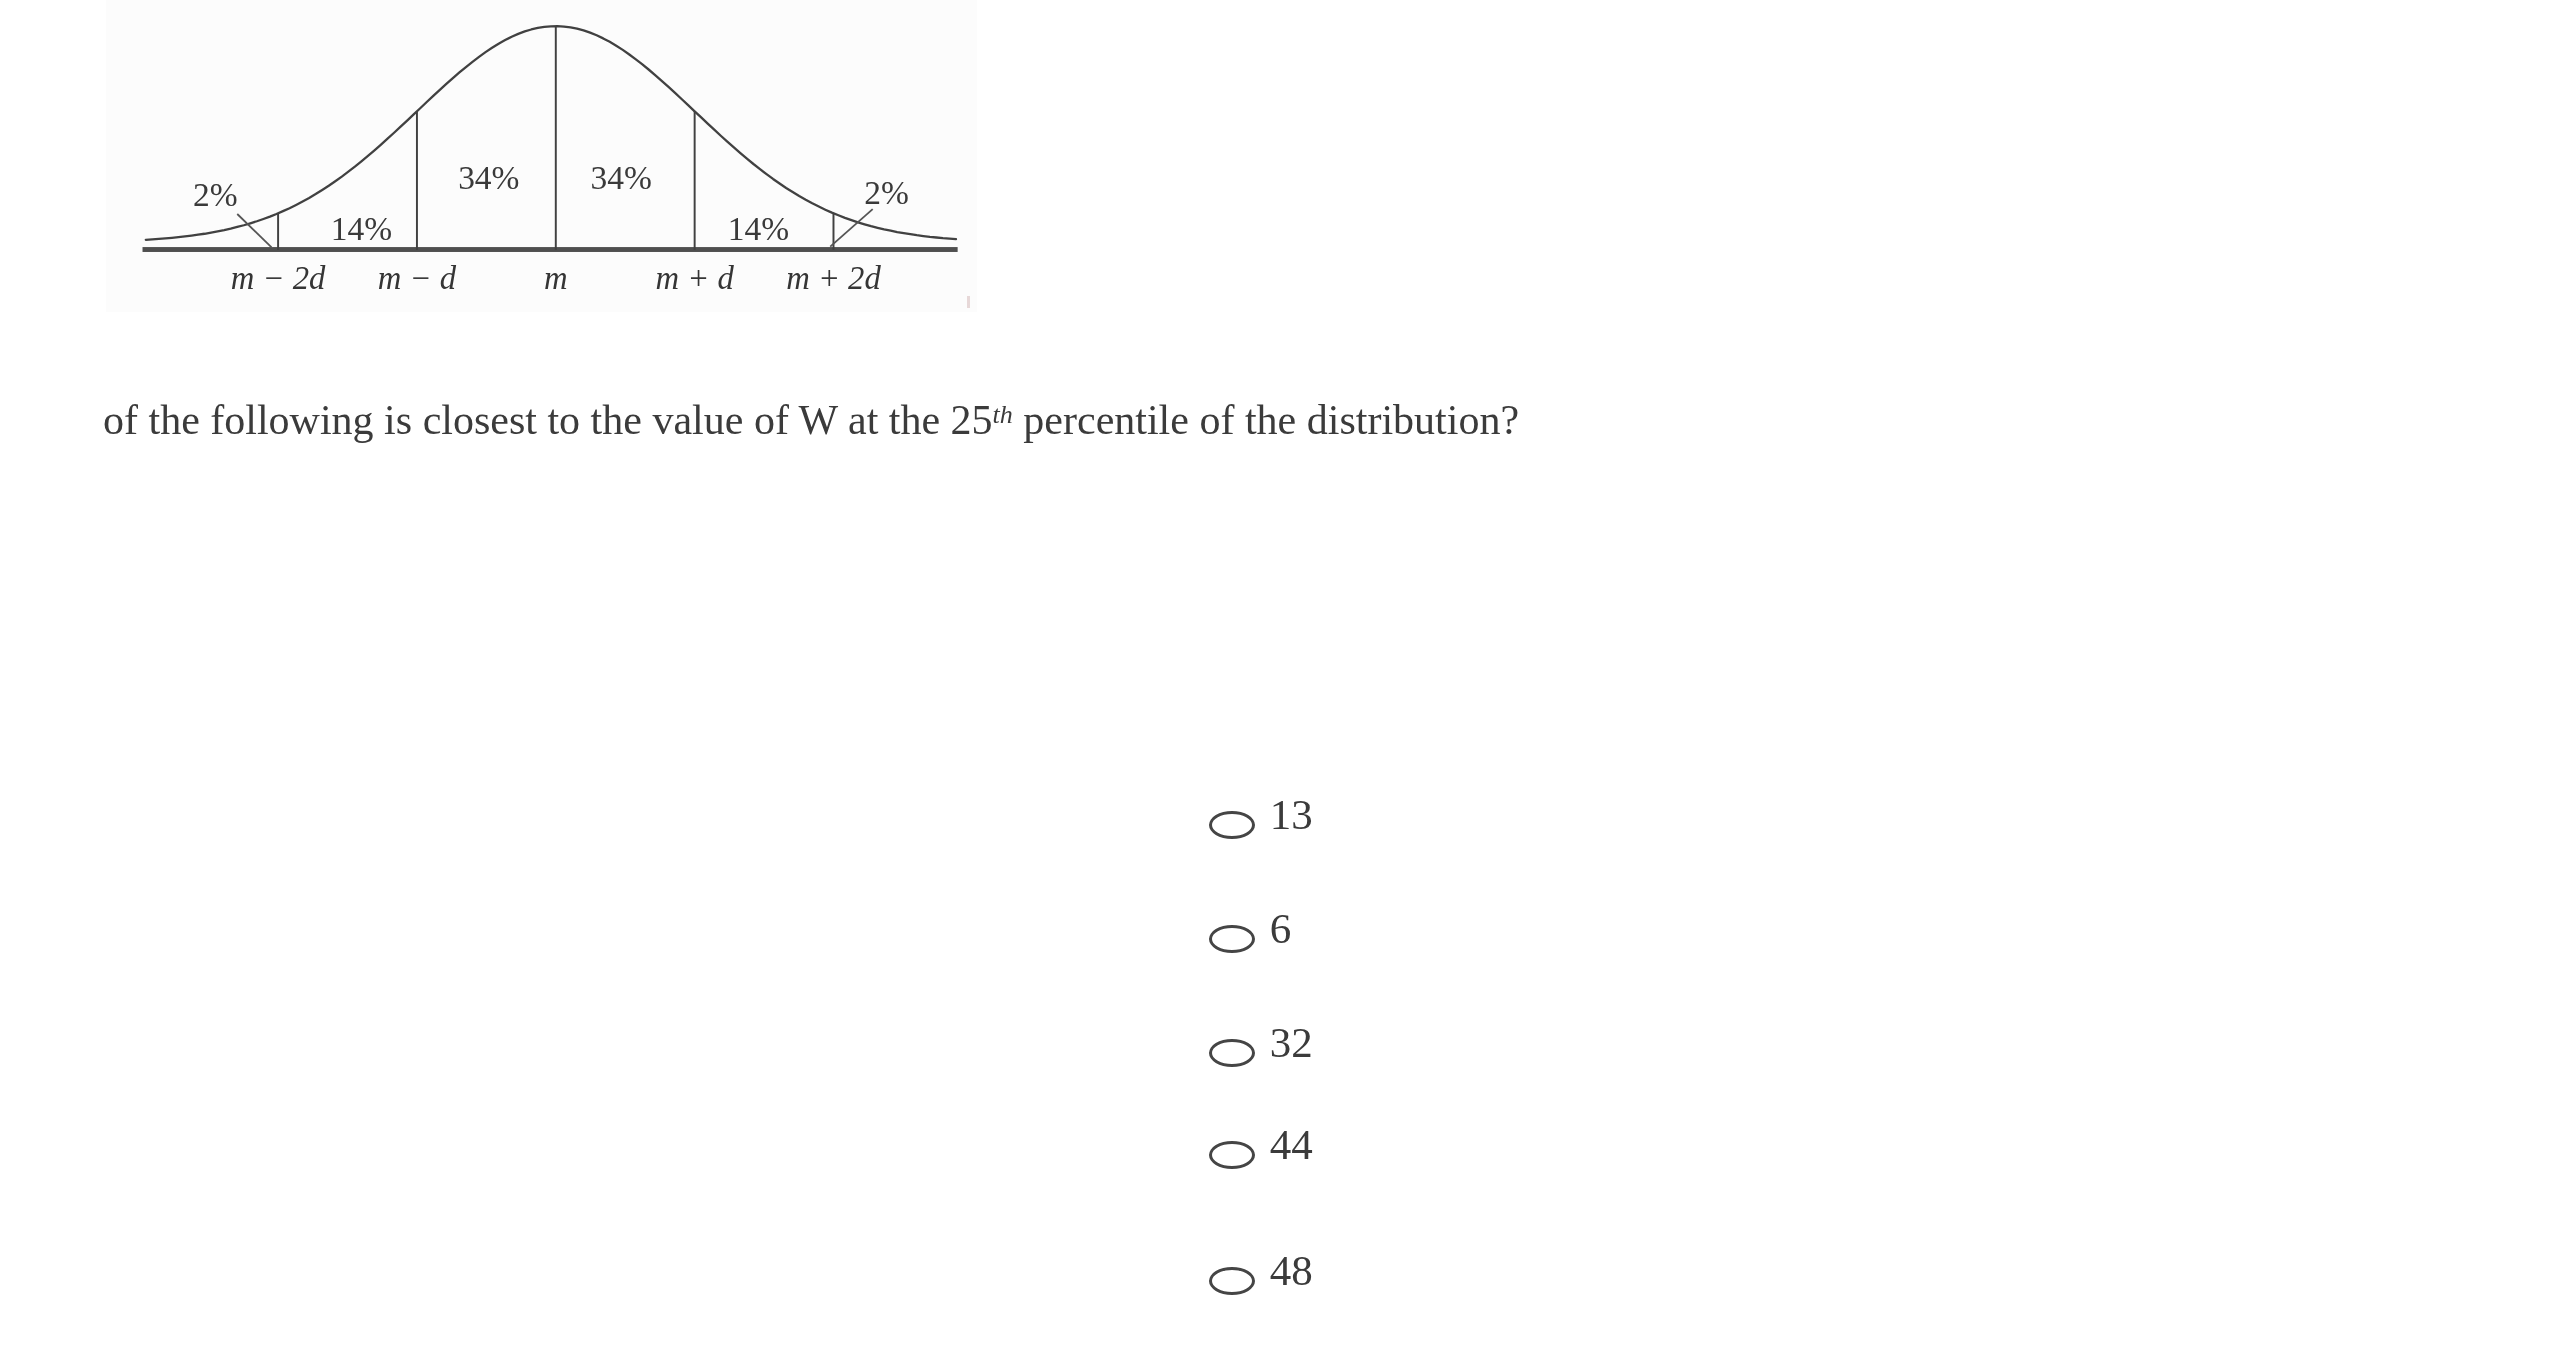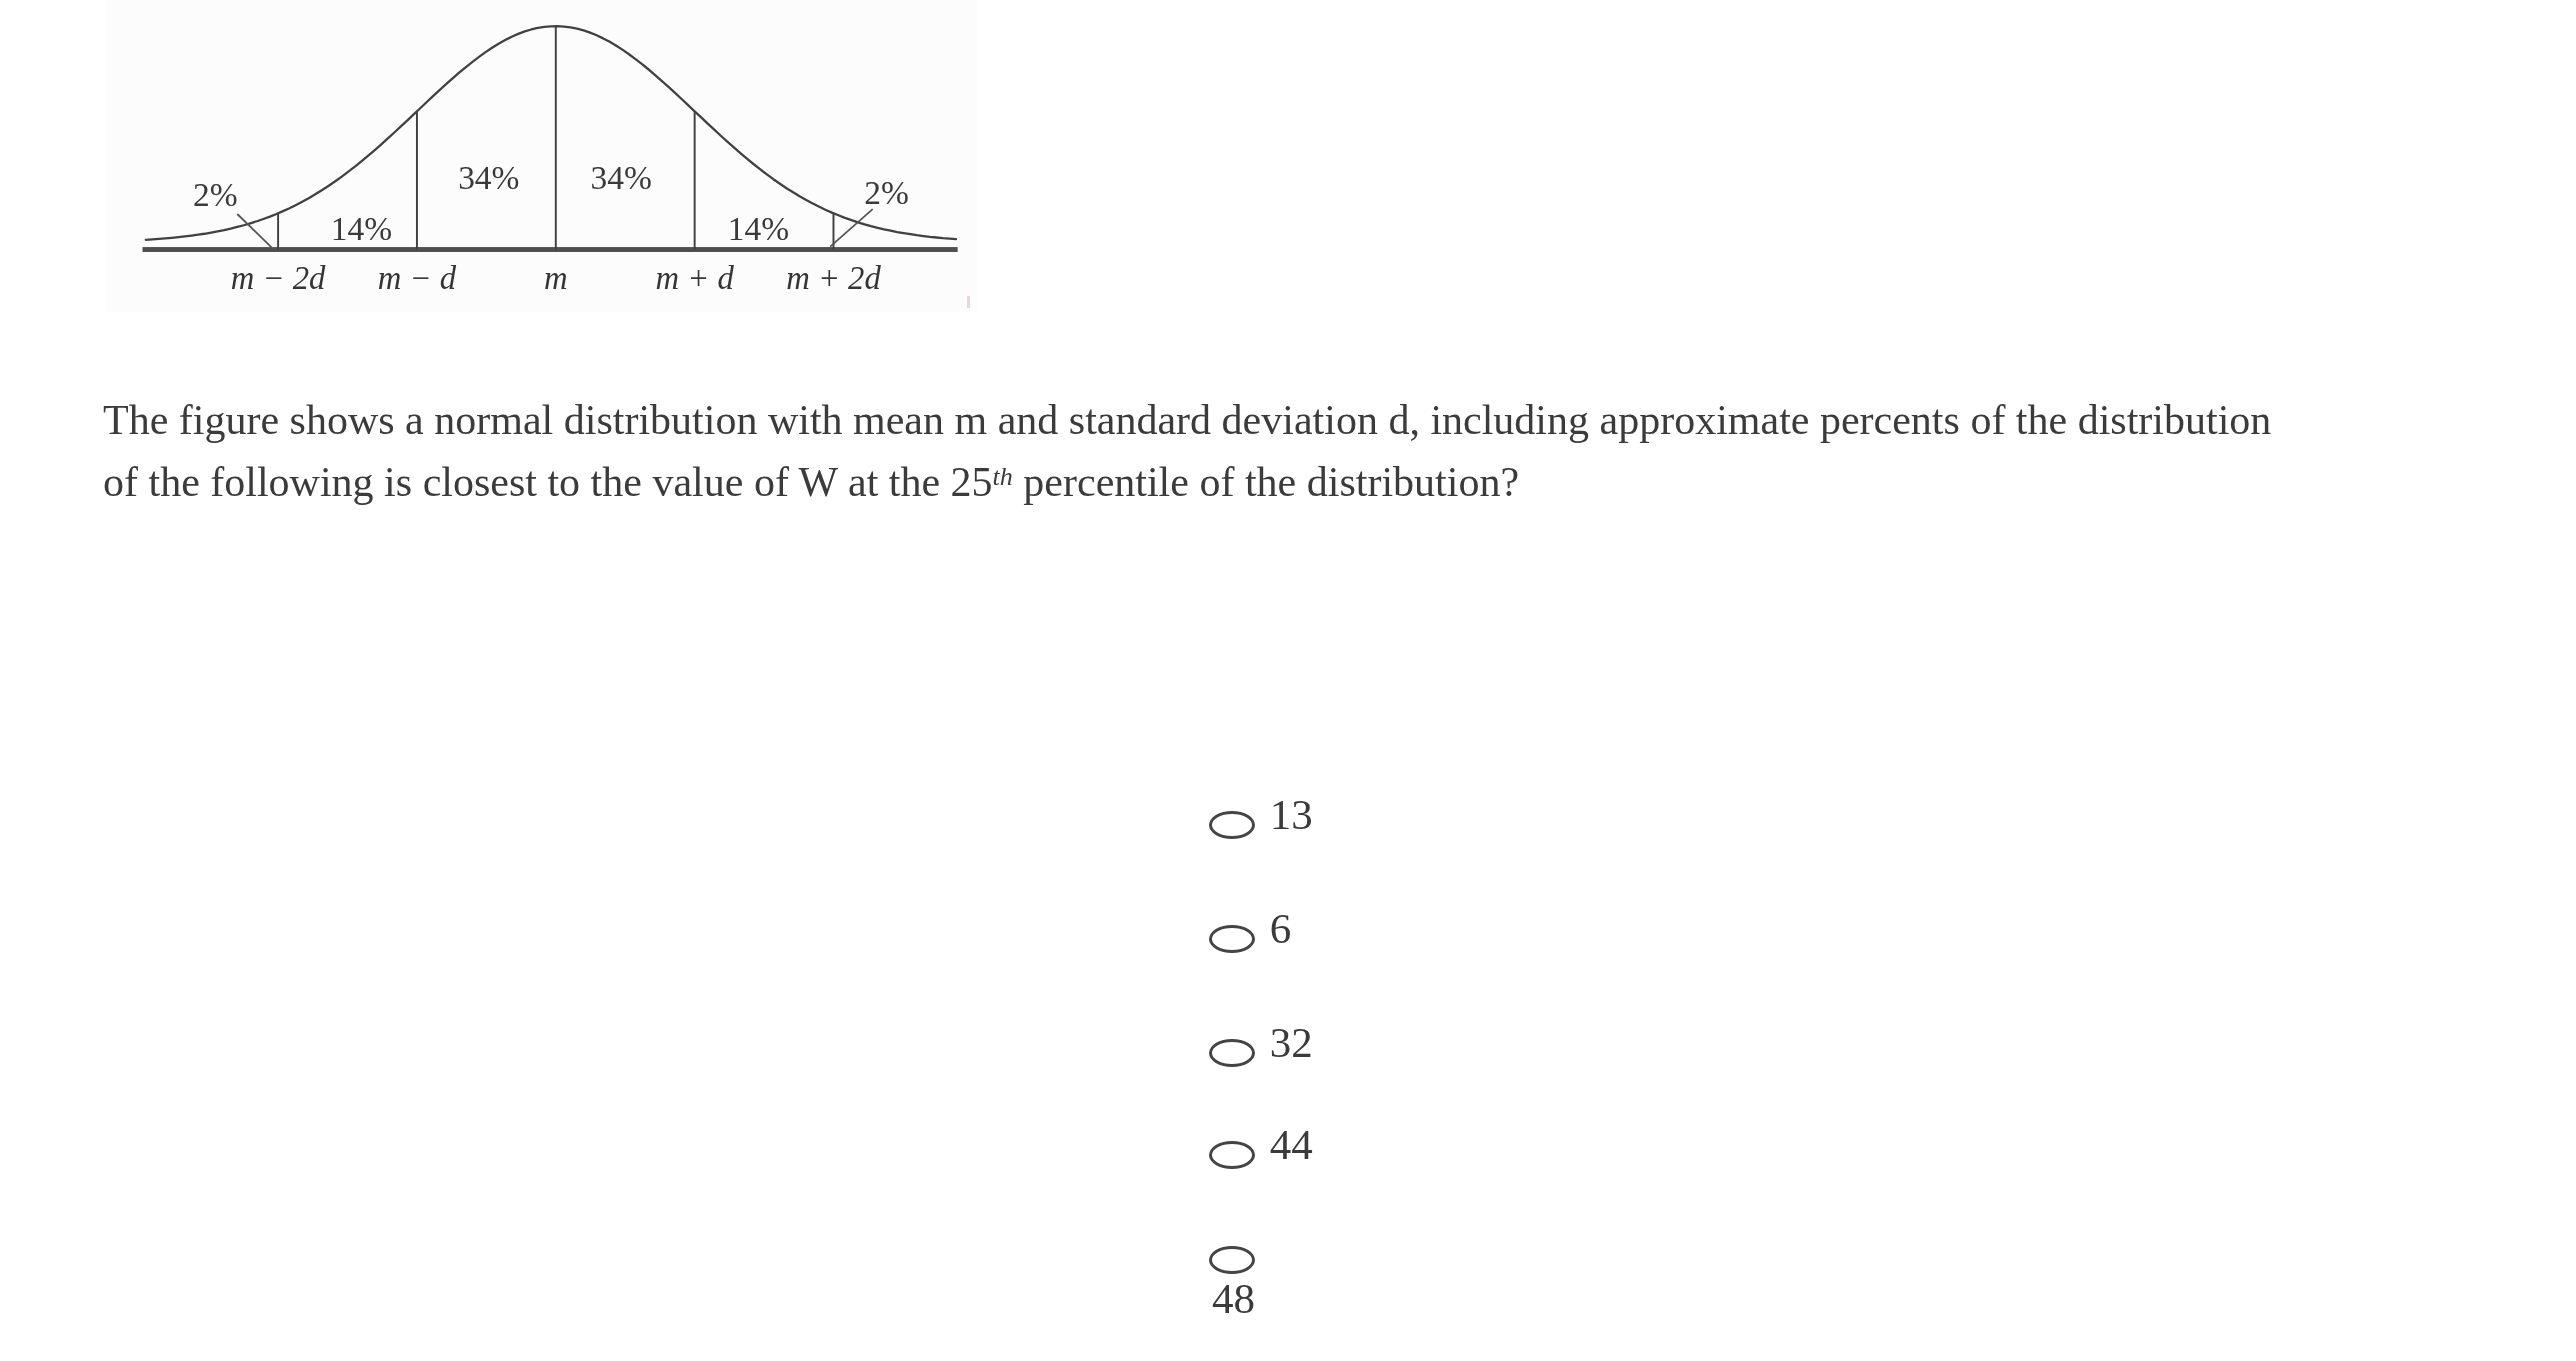--- a/index.html
+++ b/index.html
@@ -85,21 +85,21 @@
   }
   .opt-label {
     font-size: 43px;
     line-height: 49px;
     color: #3b3b3b;
   }
   .opt-0 { top: 790px; }
   .opt-1 { top: 904px; }
   .opt-2 { top: 1018px; }
   .opt-3 { top: 1120px; }
-  .opt-4 { top: 1246px; flex-direction: column; }
+  .opt-4 { top: 1246px; }
 </style>
 </head>
 <body>
 
 <div class="page">
 
   <div class="figure">
     <svg viewBox="0 0 1065 382">
 
       <path d="M48 293.6 L56 293.1 L64 292.5 L72 291.9 L80 291.2 L88 290.4 L96 289.5 L104 288.5 L112 287.4 L120 286.2 L128 284.8 L136 283.3 L144 281.7 L152 279.9 L160 277.9 L168 275.8 L176 273.4 L184 270.9 L192 268.1 L200 265.2 L208 262.0 L216 258.5 L224 254.9 L232 250.9 L240 246.7 L248 242.3 L256 237.6 L264 232.6 L272 227.4 L280 221.9 L288 216.2 L296 210.2 L304 204.0 L312 197.5 L320 190.9 L328 184.0 L336 177.0 L344 169.8 L352 162.5 L360 155.1 L368 147.6 L376 140.1 L384 132.5 L392 124.9 L400 117.4 L408 110.0 L416 102.8 L424 95.6 L432 88.7 L440 82.1 L448 75.7 L456 69.6 L464 63.8 L472 58.5 L480 53.5 L488 49.1 L496 45.0 L504 41.5 L512 38.5 L520 36.1 L528 34.2 L536 32.9 L544 32.2 L552 32.0 L560 32.5 L568 33.5 L576 35.1 L584 37.2 L592 40.0 L600 43.2 L608 47.0 L616 51.2 L624 56.0 L632 61.1 L640 66.7 L648 72.6 L656 78.8 L664 85.4 L672 92.2 L680 99.2 L688 106.4 L696 113.7 L704 121.2 L712 128.7 L720 136.3 L728 143.8 L736 151.4 L744 158.8 L752 166.2 L760 173.4 L768 180.5 L776 187.5 L784 194.2 L792 200.8 L800 207.1 L808 213.2 L816 219.1 L824 224.7 L832 230.1 L840 235.1 L848 240.0 L856 244.6 L864 248.9 L872 252.9 L880 256.7 L888 260.3 L896 263.6 L904 266.7 L912 269.5 L920 272.2 L928 274.6 L936 276.9 L944 278.9 L952 280.8 L960 282.5 L968 284.1 L976 285.5 L984 286.8 L992 288.0 L1000 289.0 L1008 290.0 L1016 290.8 L1024 291.6 L1032 292.2 L1040 292.8" fill="none" stroke="#414141" stroke-width="2.8" stroke-linejoin="round" stroke-linecap="round"></path>
@@ -125,21 +125,20 @@
       <text class="fig-axis" x="210" y="354" text-anchor="middle">m − 2d</text>
       <text class="fig-axis" x="380" y="354" text-anchor="middle">m − d</text>
       <text class="fig-axis" x="550" y="354" text-anchor="middle">m</text>
       <text class="fig-axis" x="720" y="354" text-anchor="middle">m + d</text>
       <text class="fig-axis" x="890" y="354" text-anchor="middle">m + 2d</text>
     </svg>
     <div class="scan-artifact"></div>
   </div>
 
   <div class="question">
-    <div>The figure shows a normal distribution with mean m and standard deviation d, including approximate percents of the distribution</div>
     <div><span>of the following is closest to the value of W at the 25</span><sup>th</sup><span> percentile of the distribution?</span></div>
   </div>
 
   <div>
     <div class="option opt-0">
       <span class="radio"></span>
       <span class="opt-label">13</span>
     </div>
     <div class="option opt-1">
       <span class="radio"></span>

